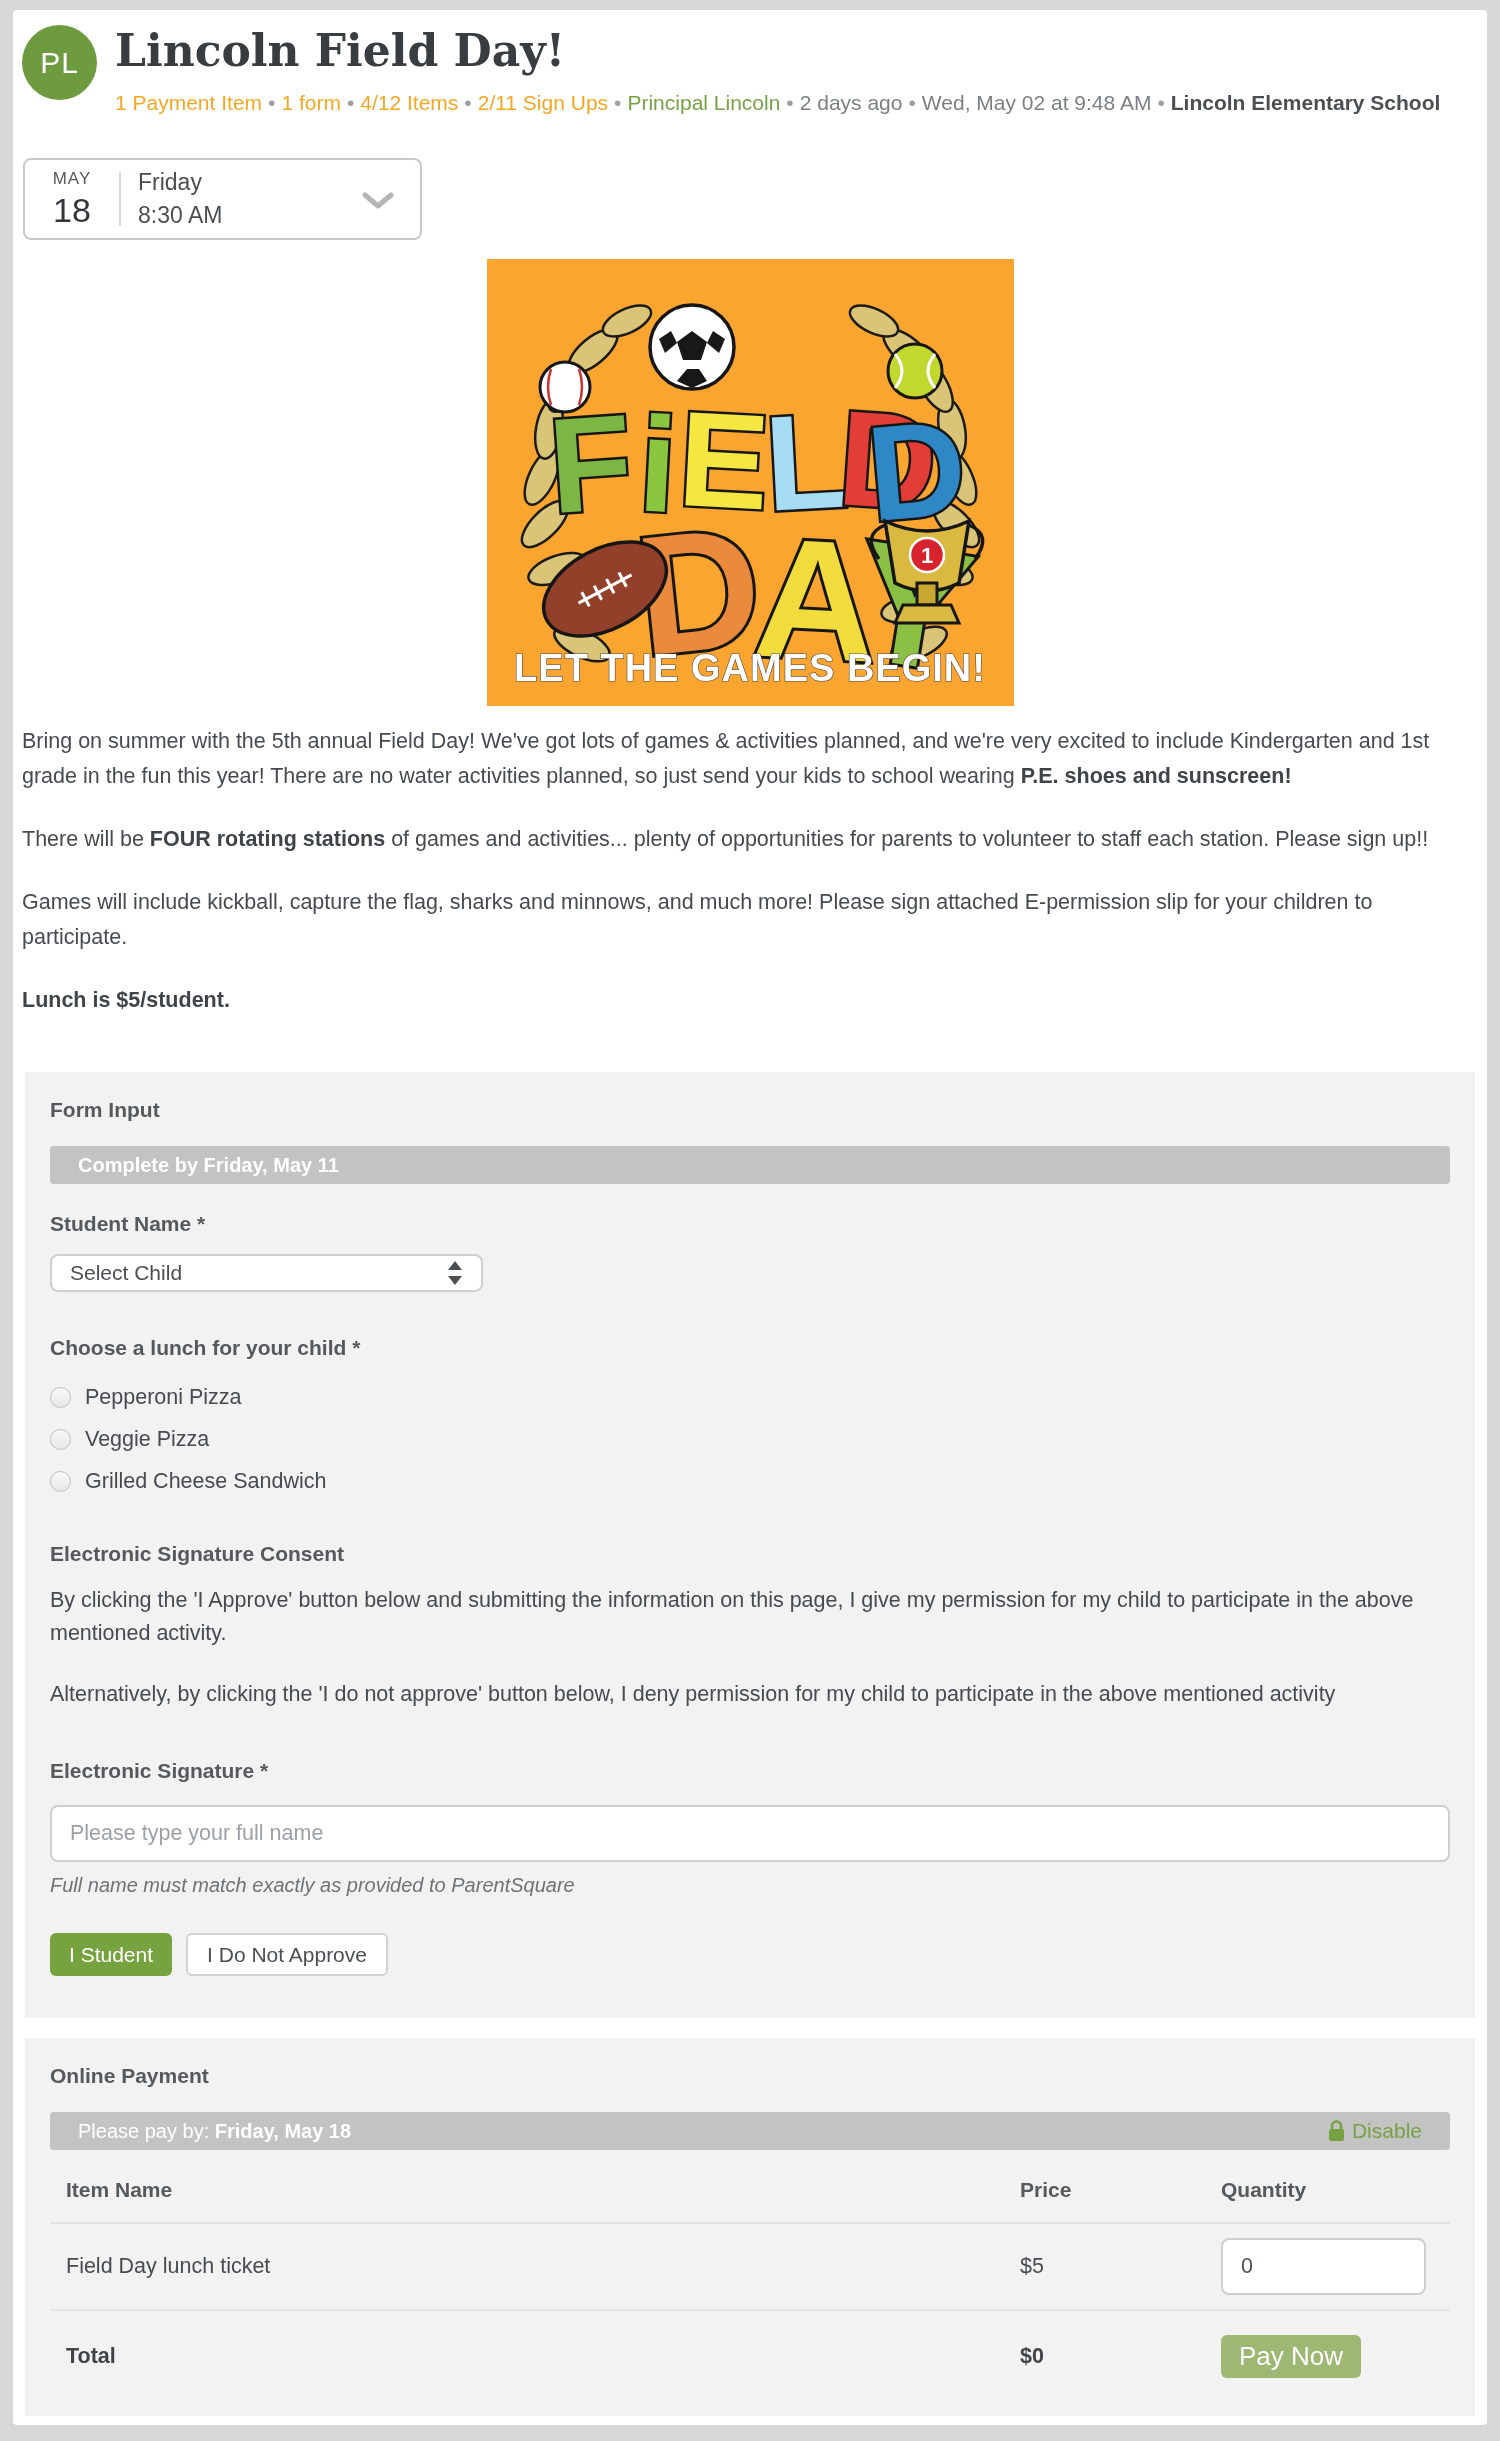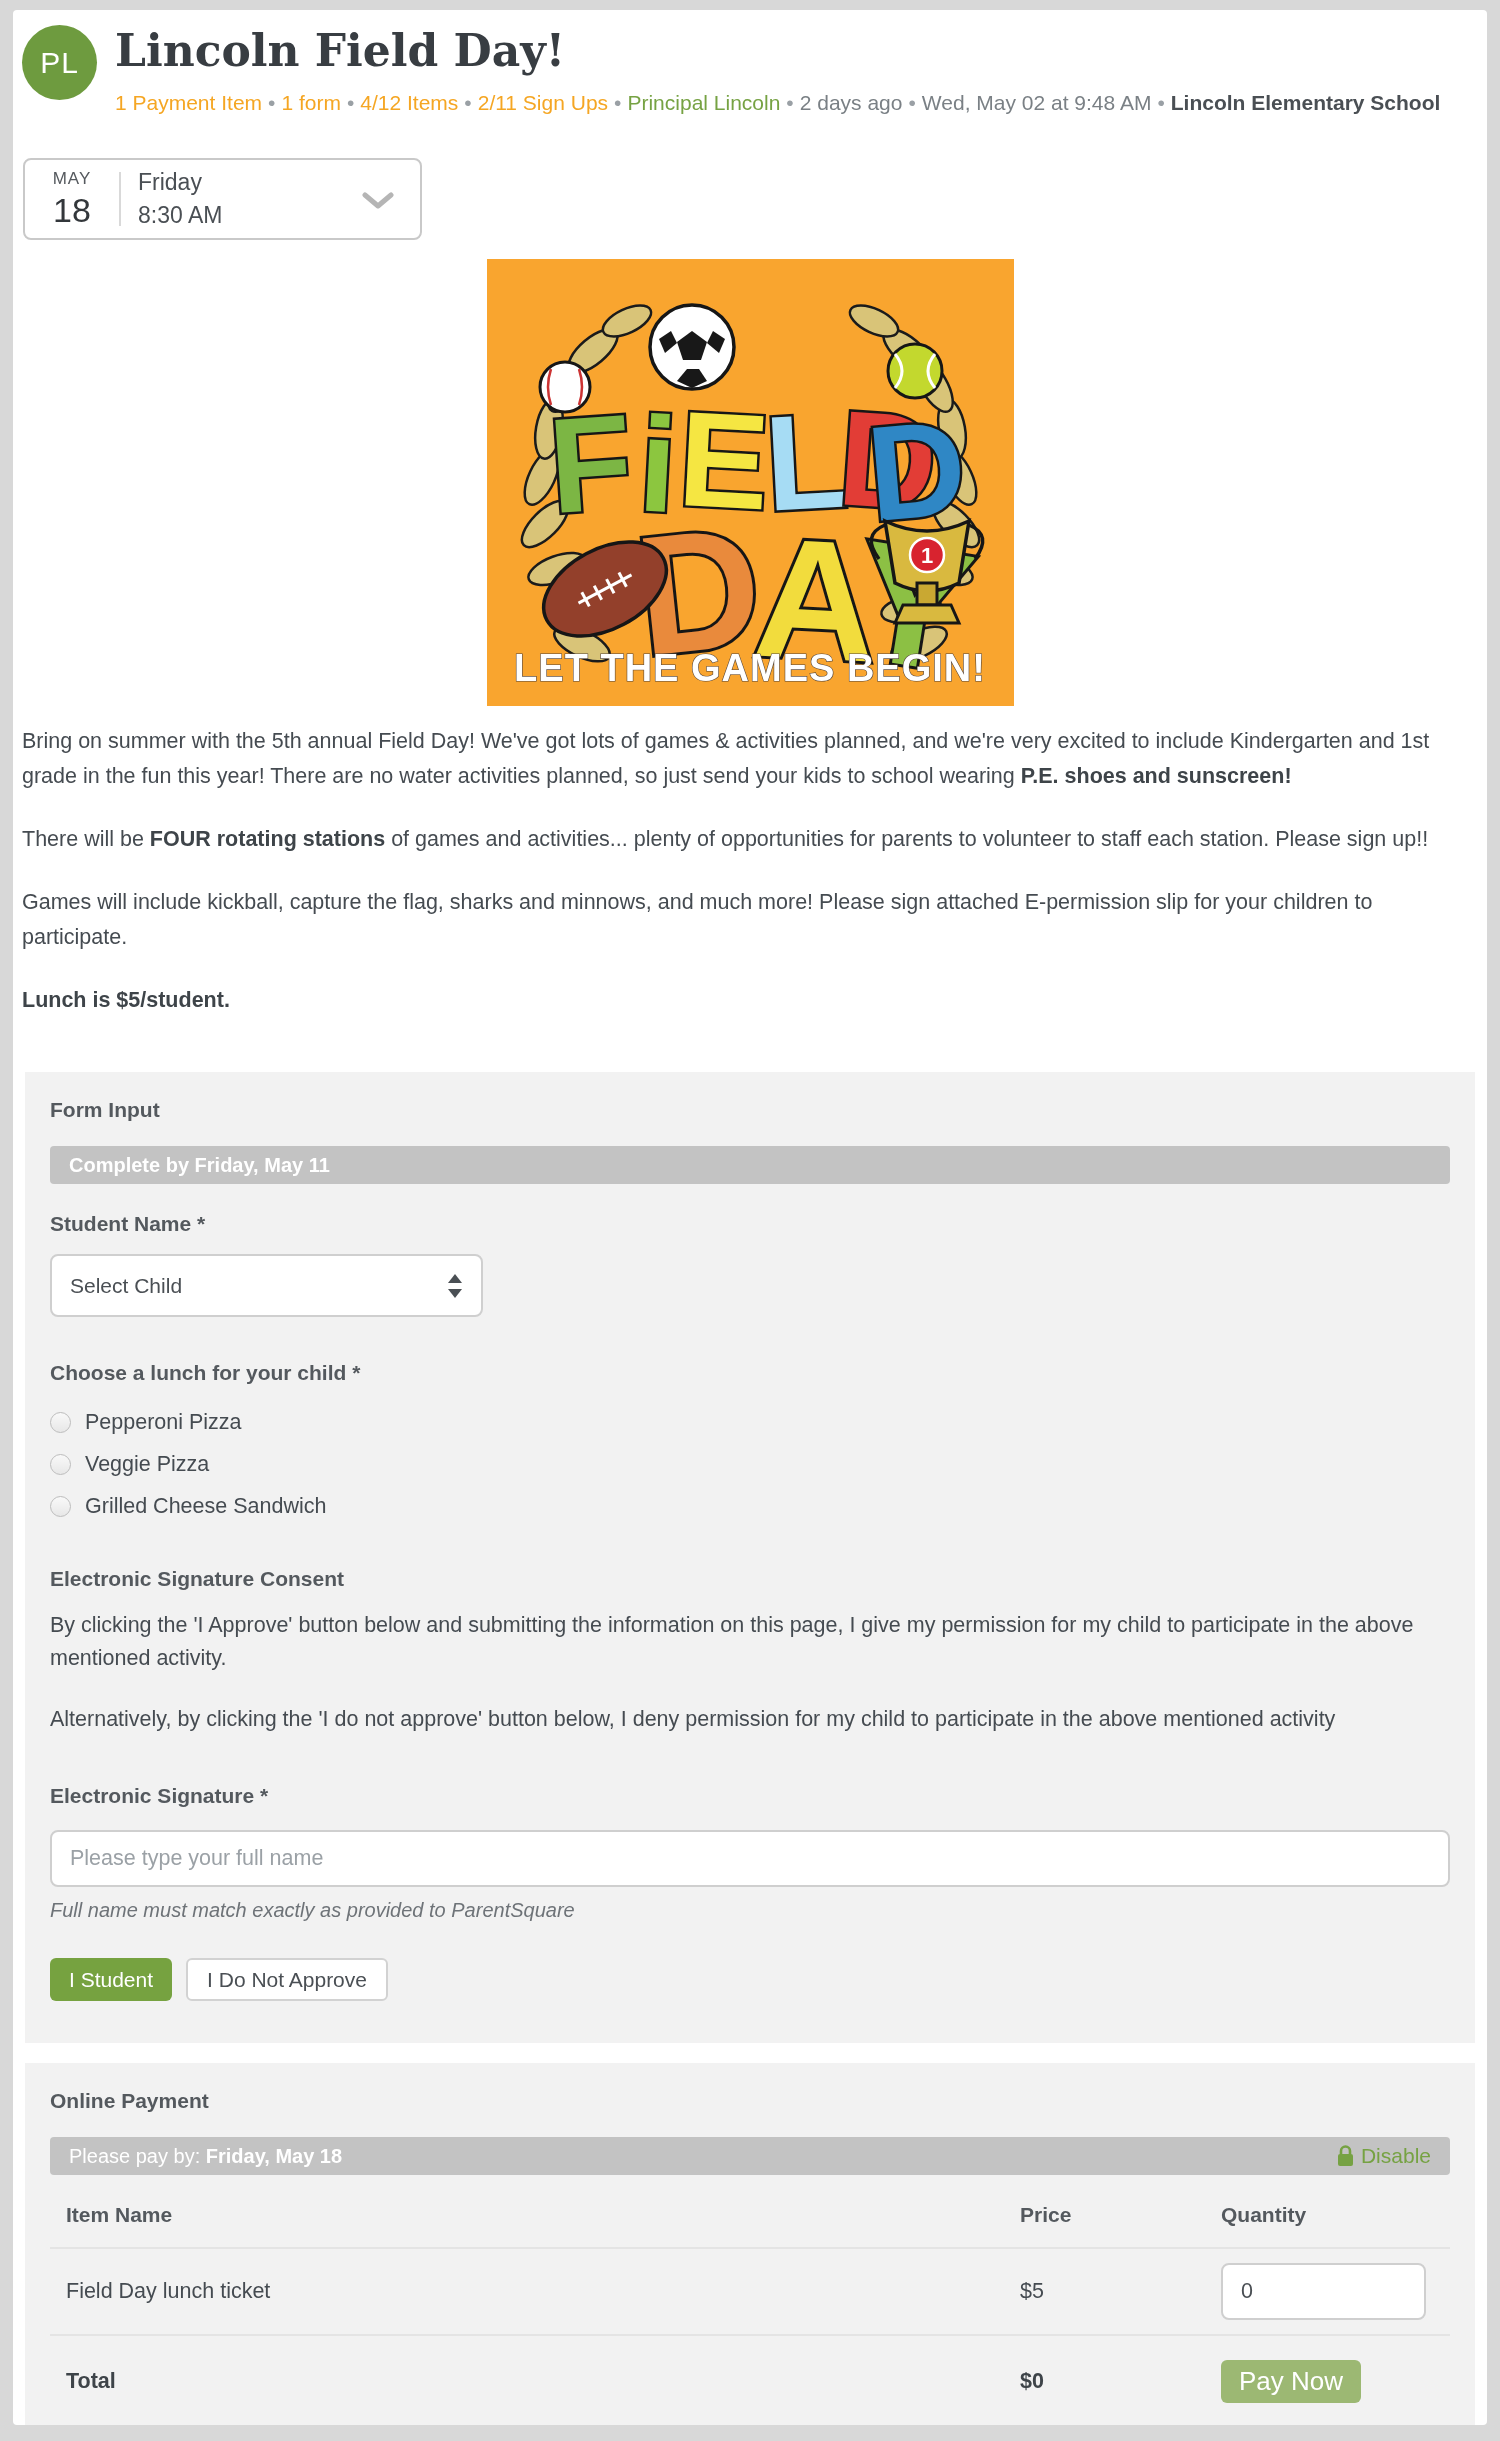--- a/index.html
+++ b/index.html
@@ -54,27 +54,27 @@
   .body-text p.last{margin-bottom:0;font-weight:bold;color:#3e4449;}
   
   .panel{
     background:#f2f2f2;margin:54px 3px 0 3px;padding:26px 25px 42px 25px;
   }
   .panel.payment{margin-top:20px;padding-bottom:0;}
   .panel-title{font-size:21px;font-weight:bold;color:#54595e;}
   .deadline-bar{
     margin-top:24px;background:#c3c3c3;border-radius:4px;height:38px;
     display:flex;align-items:center;justify-content:space-between;
-    padding:0 19px;color:#ffffff;font-size:20px;font-weight:bold;
+    padding:0 28px;color:#ffffff;font-size:20px;font-weight:bold;
   }
   .deadline-bar .pay-prefix{font-weight:normal;}
   .disable-link{display:flex;align-items:center;gap:7px;color:#76a243;font-weight:normal;font-size:21px;cursor:pointer;justify-content:center;}
   .field-label{margin-top:28px;font-size:21px;font-weight:bold;color:#54595e;}
   .select{
-    margin-top:18px;width:433px;height:63px;background:#fff;
+    margin-top:18px;width:433px;height:38px;background:#fff;
     border:2px solid #cfcfcf;border-radius:8px;box-sizing:border-box;
     display:flex;align-items:center;justify-content:space-between;
     padding:0 18px;font-size:21px;color:#4a4f54;cursor:pointer;
   }
   .radio-group{margin-top:16px;}
   .radio-row{display:flex;align-items:center;height:42px;font-size:21.5px;color:#454b51;}
   .radio-circle{
     width:19px;height:19px;border-radius:50%;border:1px solid #bdbdbd;
     background:linear-gradient(#f9f9f9,#e7e7e7);margin-right:14px;flex:0 0 auto;cursor:pointer;
   }

